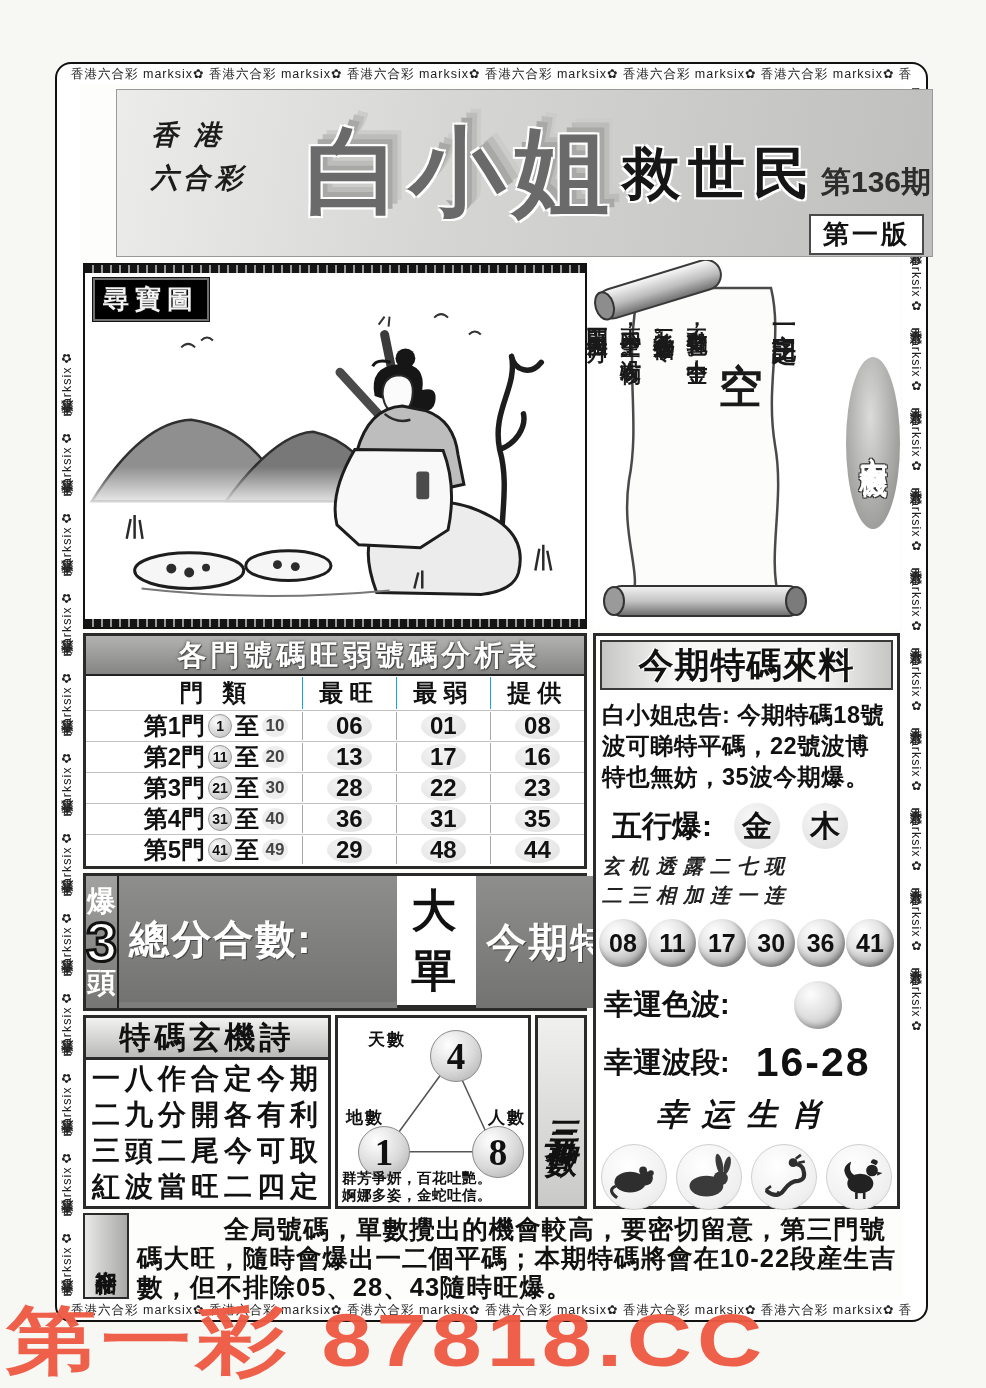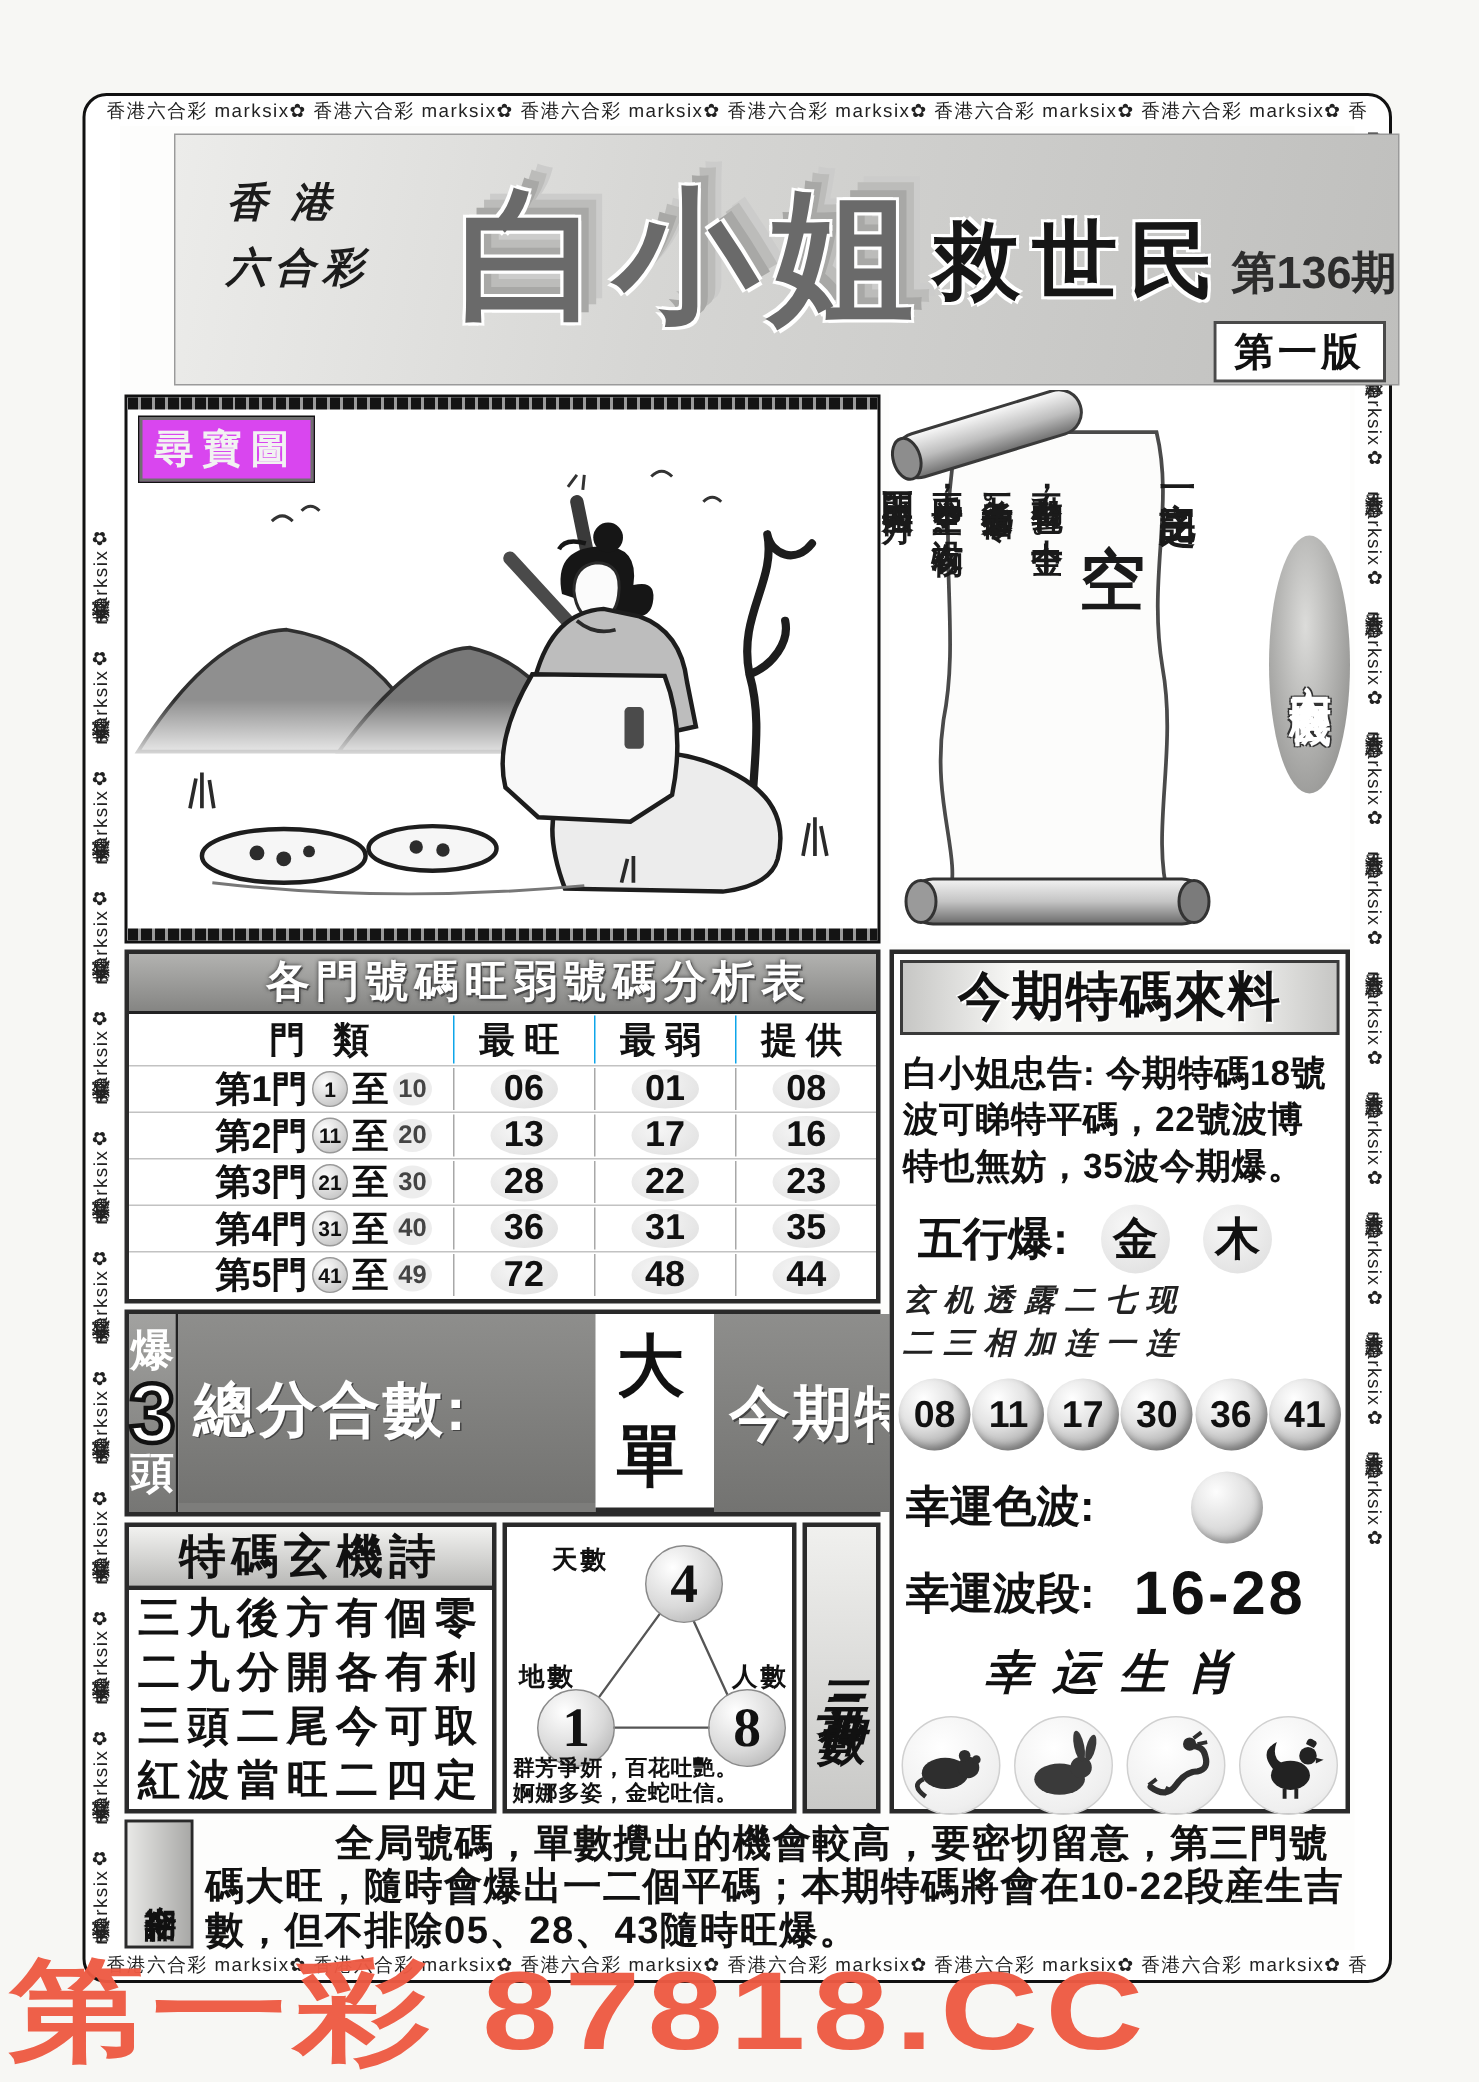--- a/index.html
+++ b/index.html
@@ -51,21 +51,21 @@
   .edition {
     position:absolute; left:692px; top:124px; background:#fff; border:2px solid #4a4a4a;
     font-size:26px; font-weight:bold; padding:1px 12px; letter-spacing:3px; color:#111;
   }
 
   
   .pic-box { position:absolute; left:3px; top:179px; width:504px; height:366px; border:2px solid #111; background:#fff; }
   .deco { position:absolute; left:0; right:0; height:8px; background:repeating-linear-gradient(90deg,#141414 0 7px,#9a9a9a 7px 9px); }
   .deco-top { top:0; } .deco-bottom { bottom:0; }
   .pic-label {
-    position:absolute; left:8px; top:13px; z-index:3; background:#d946ef; color:#f2f2f2;
+    position:absolute; left:8px; top:13px; z-index:3; background:#000000; color:#f2f2f2;
     border:2px solid #6f6f6f; outline:1px solid #111; font-size:26px; font-weight:bold; padding:2px 8px; letter-spacing:6px;
   }
   .pic-svg { position:absolute; left:2px; right:2px; top:8px; bottom:8px; }
 
   
   .table-box { position:absolute; left:3px; top:549px; width:504px; height:236px; border:3px solid #2a2a2a; background:#fff; }
   .table-title {
     height:40px; line-height:38px; text-align:center; font-size:29px; font-weight:bold; letter-spacing:4px; color:#fff;
     background:linear-gradient(180deg,#b2b2b0,#858583); text-shadow:0 0 3px #333, 1px 1px 0 #555;
     border-bottom:2px solid #222;
@@ -327,21 +327,21 @@
           <div class="tc tc2"><span class="val">31</span></div>
           <div class="tc tc3"><span class="val">35</span></div>
         </div>
         <div class="trow">
           <div class="tc tc0">
               <span>第5門</span>
               <span class="nc">41</span>
               <span>至</span>
               <span class="no">49</span>
             </div>
-          <div class="tc tc1"><span class="val">72</span></div>
+          <div class="tc tc1"><span class="val">29</span></div>
           <div class="tc tc2"><span class="val">48</span></div>
           <div class="tc tc3"><span class="val">44</span></div>
         </div>
       </div>
 
       <div class="burst-box">
         <div class="burst-label">
           <span class="t">爆</span>
           <span class="n">3</span>
           <span class="t">頭</span>
@@ -353,21 +353,21 @@
           </div>
           <div class="burst-row">
             <div class="burst-key">今期特碼:</div>
             <div class="burst-val">小 雙</div>
           </div>
         </div>
       </div>
 
       <div class="poem-box">
         <div class="poem-title">特碼玄機詩</div>
-        <div class="poem-line">三九後方有個零</div>
+        <div class="poem-line">一八作合定今期</div>
         <div class="poem-line">二九分開各有利</div>
         <div class="poem-line">三頭二尾今可取</div>
         <div class="poem-line">紅波當旺二四定</div>
       </div>
 
       <div class="tri-box">
         <svg class="tri-lines" viewBox="0 0 196 194">
           <path d="M118 42 L48 138 M118 42 L162 138 M48 138 L162 138" stroke="#555" stroke-width="1.6" fill="none"></path>
         </svg>
         <span class="tri-lab" style="left:30px; top:10px;">天數</span>

